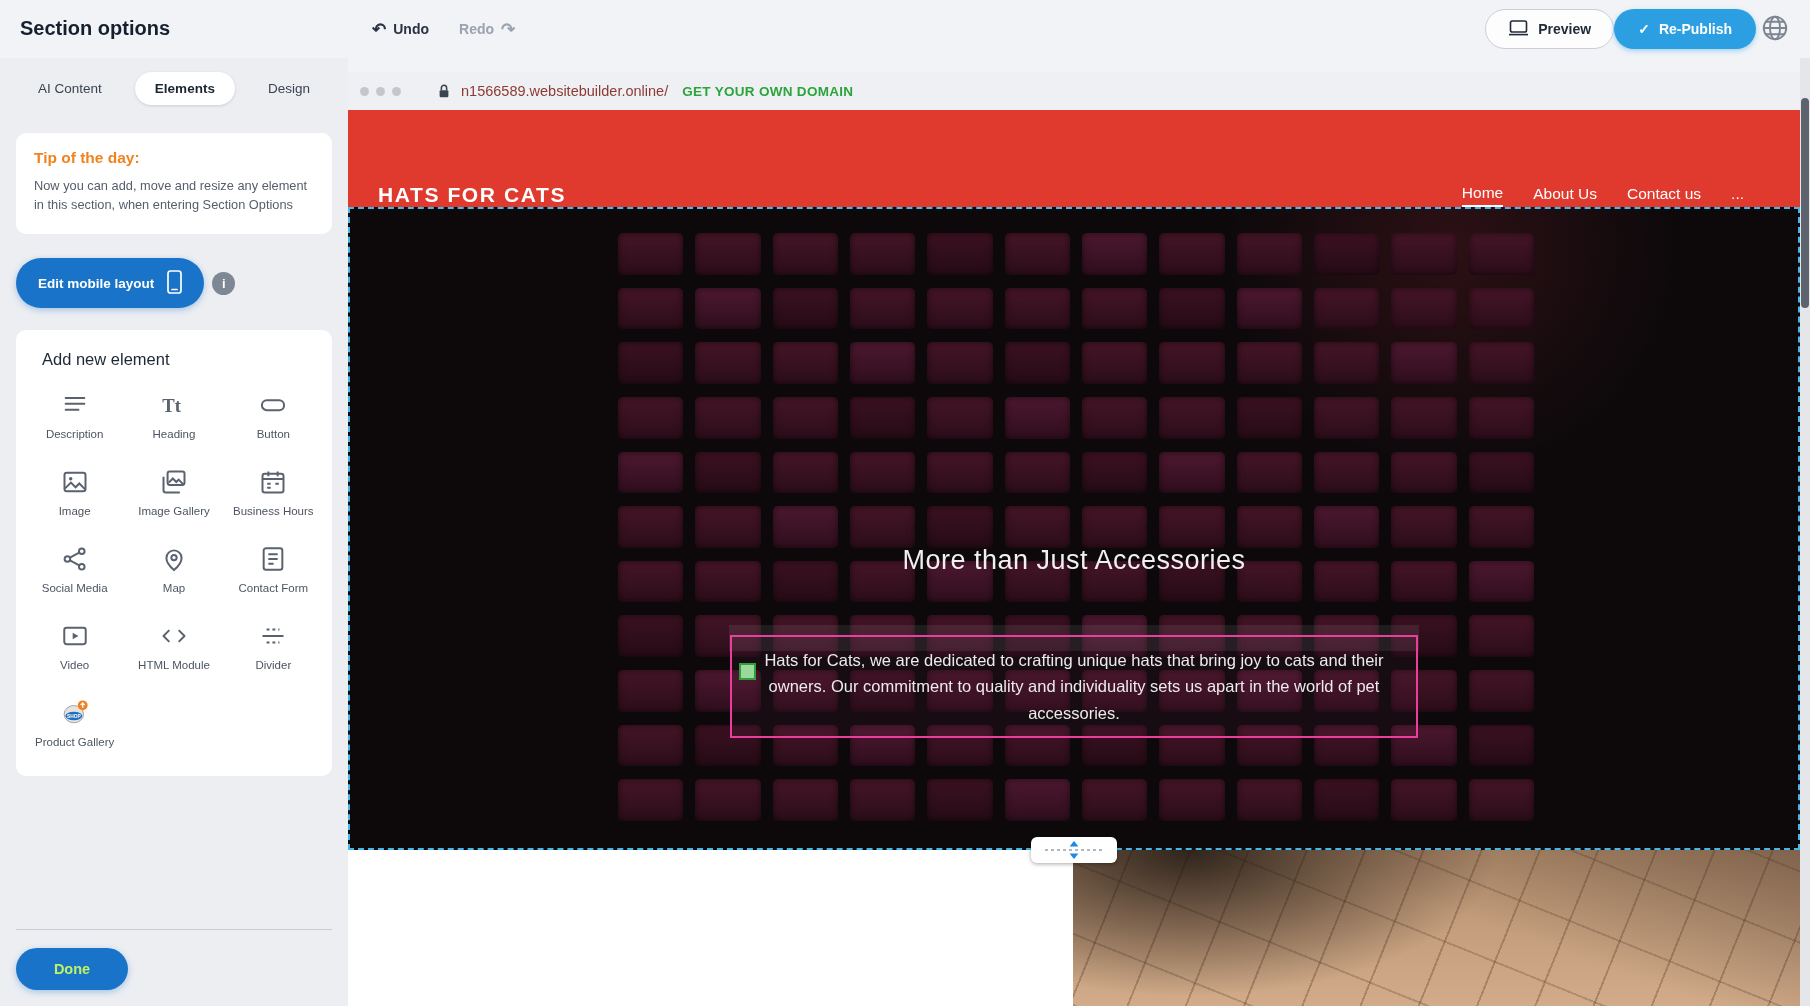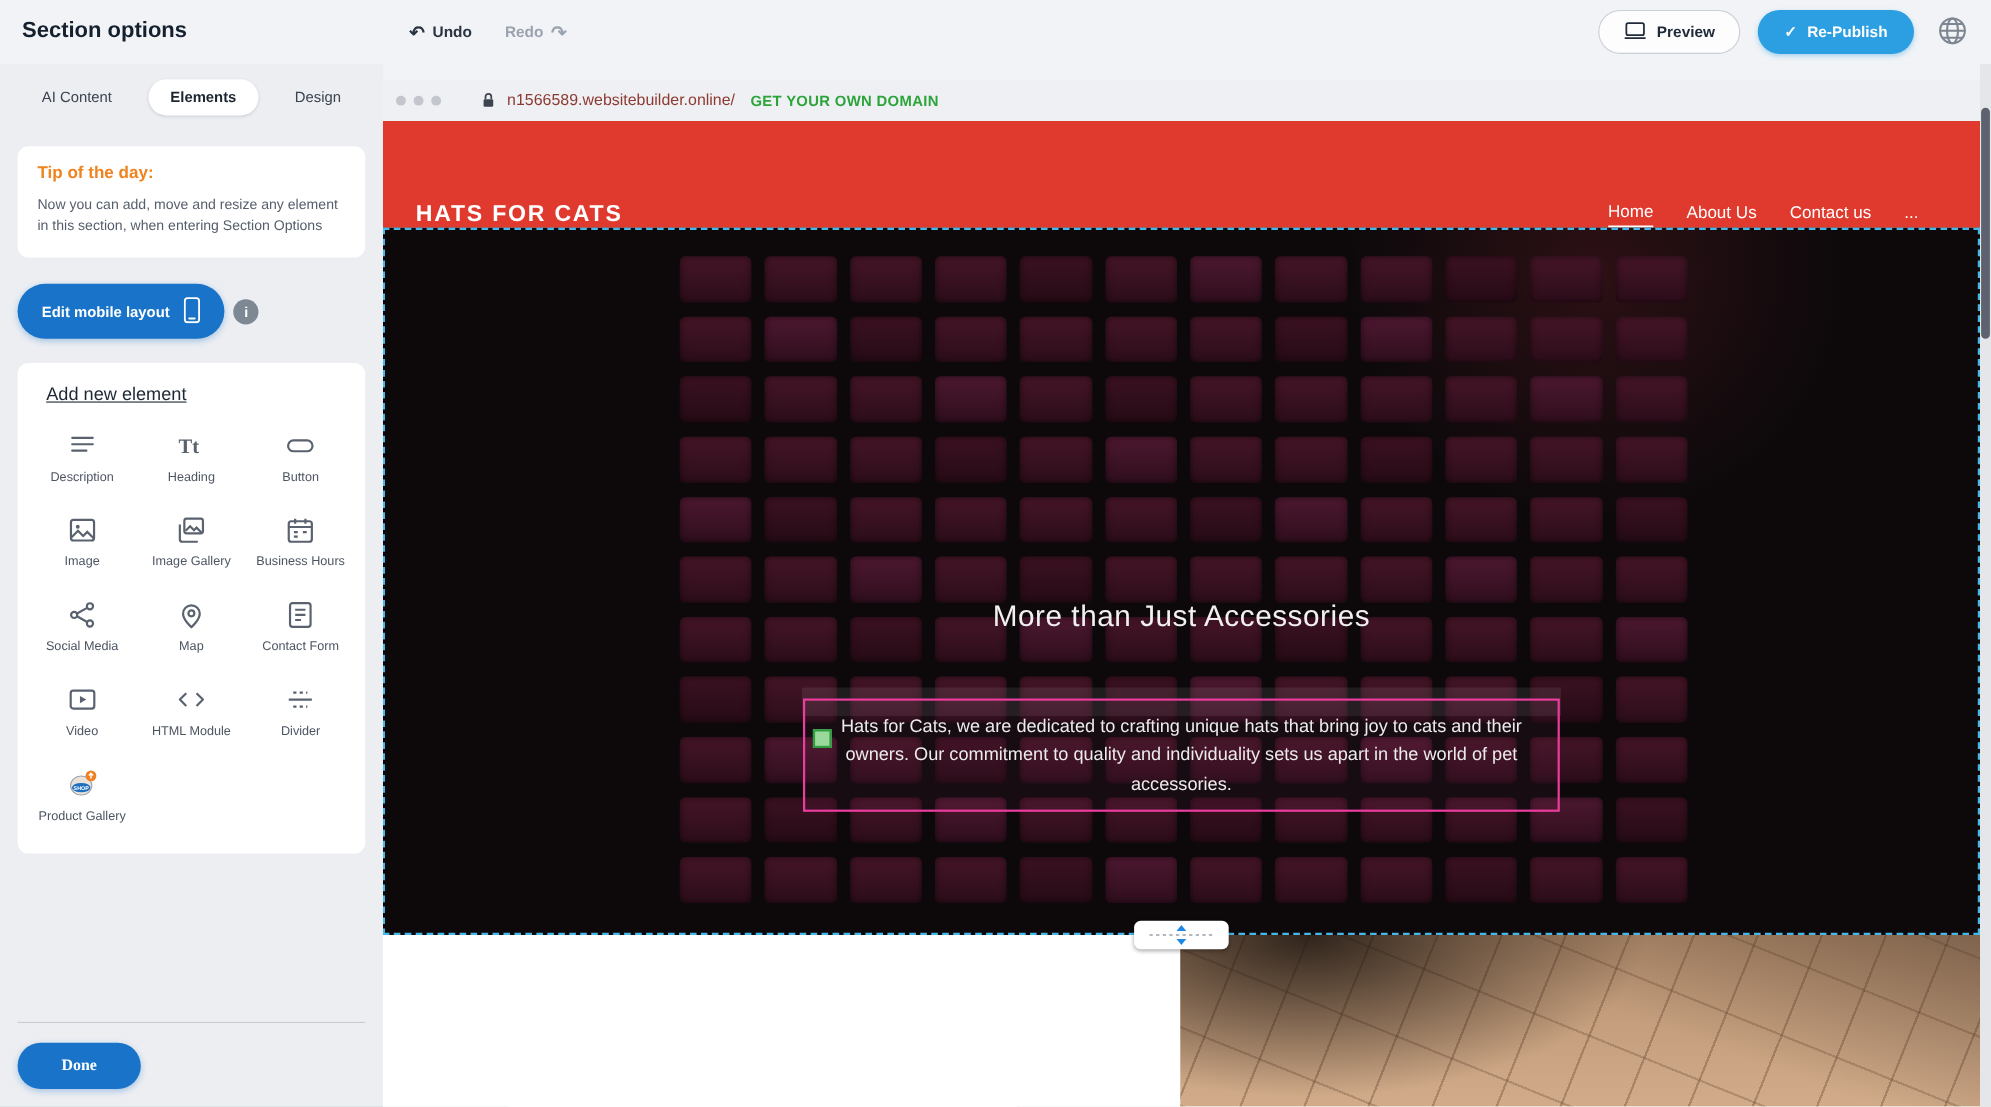--- a/index.html
+++ b/index.html
@@ -5,45 +5,45 @@
   * { margin:0; padding:0; box-sizing:border-box; }
   html,body { width:1810px; height:1006px; overflow:hidden; font-family:"Liberation Sans", sans-serif; background:#f1f3f6; }
 
   
   .topbar { position:absolute; top:0; left:0; width:1810px; height:58px; background:#f1f3f6; z-index:30; }
   .page-title { position:absolute; left:20px; top:17px; font-size:20px; font-weight:700; color:#15202e; }
   .history { position:absolute; left:372px; top:0; height:58px; display:flex; align-items:center; gap:30px; }
   .hist-btn { display:flex; align-items:center; gap:7px; background:none; border:none; font-family:inherit; font-size:14px; font-weight:700; color:#2a3342; cursor:pointer; }
   .hist-btn.disabled { color:#9aa3af; cursor:default; }
   .hist-ic { font-size:17px; line-height:1; }
-  .top-actions { position:absolute; right:16px; top:0; height:58px; display:flex; align-items:center; gap:16px; }
+  .top-actions { position:absolute; right:16px; top:0; height:58px; display:flex; align-items:center; gap:0; }
   .preview-btn { height:40px; padding:0 22px; border-radius:21px; background:#fdfdfe; border:1px solid #c9ced8; display:flex; align-items:center; gap:9px; font-family:inherit; font-size:14px; font-weight:600; color:#202b3a; cursor:pointer; }
   .republish-btn { height:40px; padding:0 24px; border-radius:21px; background:#2b9fe2; border:none; display:flex; align-items:center; gap:9px; font-family:inherit; font-size:14px; font-weight:700; color:#ffffff; cursor:pointer; box-shadow:0 2px 5px rgba(43,159,226,.4); }
   .globe-btn { width:38px; height:38px; border:none; background:none; color:#7d8590; cursor:pointer; display:flex; align-items:center; justify-content:center; }
 
   
   .sidebar { position:absolute; top:58px; left:0; width:348px; bottom:0; background:#eceef2; z-index:20; }
   .tabs { margin:14px 18px 0; display:flex; justify-content:space-between; align-items:center; }
   .tab { padding:9px 20px; border-radius:18px; font-size:13.5px; color:#3a4350; cursor:pointer; }
   .tab.active { background:#ffffff; font-weight:700; color:#1c2530; box-shadow:0 1px 3px rgba(20,30,50,.15); }
   .tip-card { margin:28px 16px 0; background:#ffffff; border-radius:10px; padding:16px 18px 20px; }
   .tip-title { color:#f0831f; font-size:15.5px; font-weight:700; margin-bottom:10px; }
   .tip-body { font-size:12.8px; color:#555e6b; line-height:1.45; }
   .mobile-row { margin:24px 16px 0; display:flex; align-items:center; gap:8px; }
   .mobile-btn { height:50px; padding:0 22px; border-radius:25px; background:#1973c8; border:none; display:flex; align-items:center; gap:13px; font-family:inherit; font-size:13.5px; font-weight:700; color:#ffffff; cursor:pointer; box-shadow:0 2px 6px rgba(25,115,200,.35); }
   .info-dot { width:23px; height:23px; border-radius:50%; background:#7e8894; color:#ffffff; font-size:13px; font-weight:700; display:flex; align-items:center; justify-content:center; cursor:pointer; }
   .elements-card { margin:22px 16px 0; background:#ffffff; border-radius:10px; padding:20px 12px 26px; }
-  .card-title { font-size:16.5px; font-weight:500; color:#1d2735; margin:0 0 22px 14px;text-decoration:underline; }
+  .card-title { font-size:16.5px; font-weight:500; color:#1d2735; margin:0 0 22px 14px; }
   .el-grid { display:grid; grid-template-columns:repeat(3,1fr); row-gap:26px; column-gap:6px; }
   .el-item { display:flex; flex-direction:column; align-items:center; gap:8px; cursor:pointer; }
   .el-icon { color:#59626e; height:28px; display:flex; align-items:flex-end; }
   .el-icon svg { stroke-width:1.7; }
   .el-label { font-size:11.5px; color:#4c5562; text-align:center; line-height:1.3; max-width:84px; }
   .sidebar-divider { position:absolute; left:16px; right:16px; bottom:76px; border-top:1px solid #c9cdd3; }
-  .done-btn { position:absolute; left:16px; bottom:16px; width:112px; height:42px; border-radius:21px; background:#1973c8; border:none; color:#ffffff; font-family:Liberation Serif, serif; font-size:14.5px; font-weight:700; cursor:pointer; box-shadow:0 2px 6px rgba(25,115,200,.35); }
+  .done-btn { position:absolute; left:16px; bottom:16px; width:112px; height:42px; border-radius:21px; background:#1973c8; border:none; color:#bef264; font-family:Liberation Sans, sans-serif; font-size:14.5px; font-weight:700; cursor:pointer; box-shadow:0 2px 6px rgba(25,115,200,.35); }
 
   
   .canvas { position:absolute; left:348px; top:58px; right:0; bottom:0; background:#f1f3f6; }
   .browser-bar { position:absolute; left:0; top:14px; width:1452px; height:38px; background:#eff0f3; display:flex; align-items:center; }
   .dots { display:flex; gap:7px; margin-left:12px; }
   .dot { width:9px; height:9px; border-radius:50%; background:#c3c7cd; }
   .lock { margin-left:36px; display:flex; align-items:center; }
   .url-text { margin-left:10px; font-size:14.5px; color:#8d3a33; cursor:pointer;text-align:center; }
   .domain-cta { margin-left:14px; font-size:13.5px; font-weight:700; color:#2ca43b; letter-spacing:.3px; cursor:pointer; }
 

